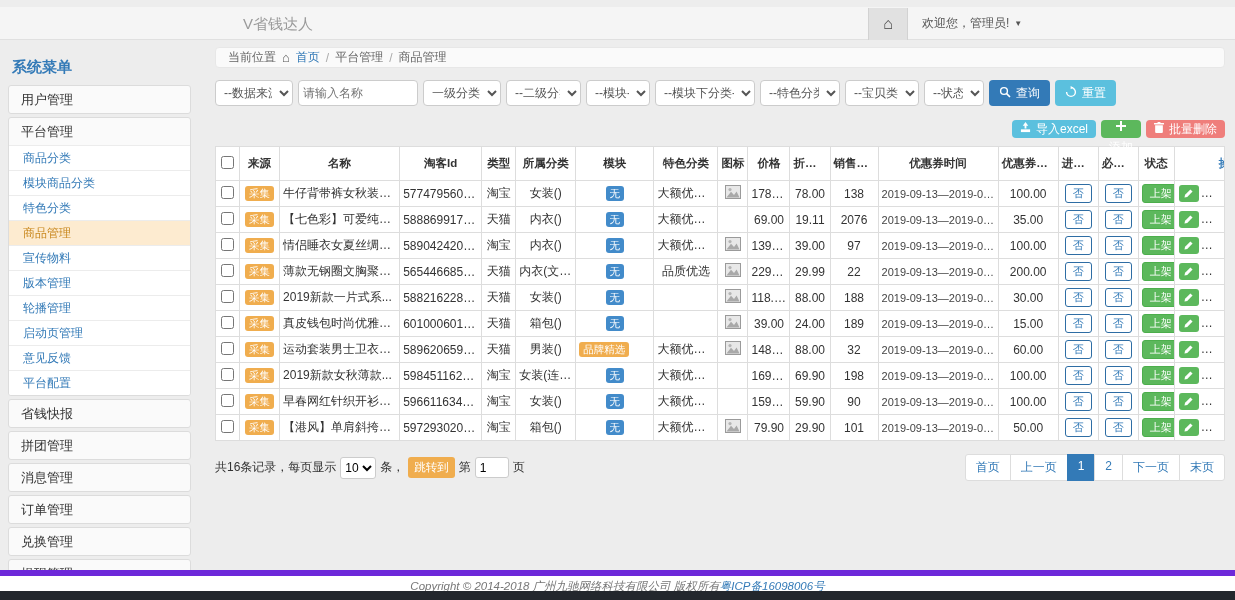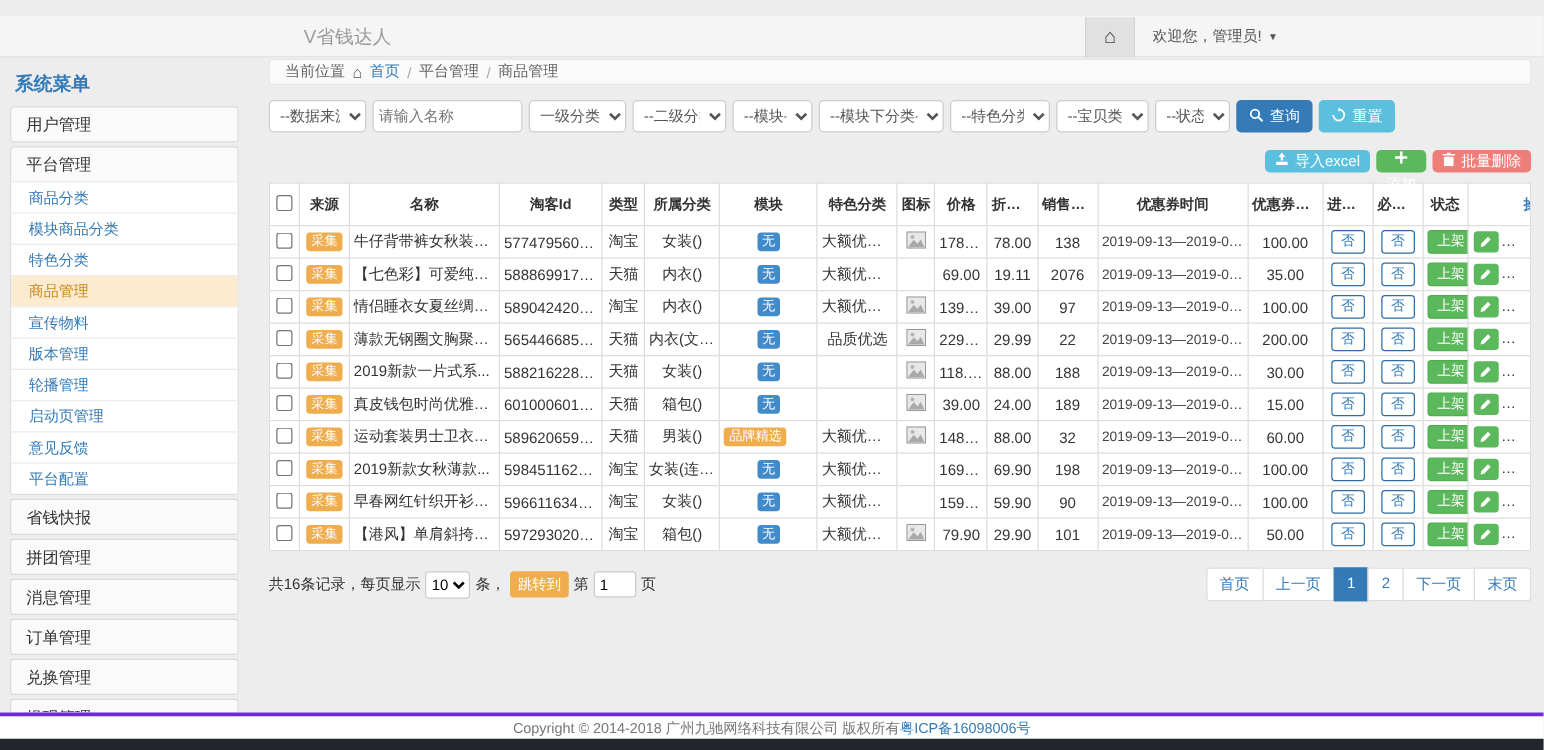--- a/index.html
+++ b/index.html
@@ -4,21 +4,21 @@
 <style>
   * { box-sizing: border-box; margin: 0; padding: 0; }
   html,body { width:1235px; height:600px; }
   body {
     position: relative; overflow: hidden;
     background: #ededed;
     font-family: "Liberation Sans", "DejaVu Sans", sans-serif;
     font-size: 12px; color: #333;
   }
   
-  .topbar { position:absolute; top:13px; left:0; right:0; height:33px; background:#f5f5f5; border-bottom:1px solid #e0e0e0; }
+  .topbar { position:absolute; top:7px; left:0; right:0; height:33px; background:#f5f5f5; border-bottom:1px solid #e0e0e0; }
   .topbar-title { position:absolute; left:243px; top:0; line-height:33px; font-size:15px; color:#9a9a9a; }
   .topbar-right { position:absolute; left:868px; top:0; height:33px; display:flex; align-items:center; }
   .home-btn { width:40px; height:32px; background:#e1e1e1; border-left:1px solid #d2d2d2; border-right:1px solid #d2d2d2; display:flex; align-items:center; justify-content:center; font-size:16px; color:#444; cursor:pointer; }
   .welcome { margin-left:14px; color:#555; cursor:pointer; display:flex; align-items:center; }
   .caret { font-size:8px; color:#555; margin-left:5px; }
   
   .sidebar { position:absolute; top:48px; left:8px; width:183px; bottom:30px; overflow:hidden; }
   .side-heading { color:#337ab7; font-size:15px; font-weight:bold; margin:10px 2px 8px 4px; }
   .side-group { border:1px solid #dcdcdc; border-radius:3px; background:#fafafa; margin-bottom:3px; overflow:hidden; }
   .side-group-header { height:27px; line-height:27px; padding-left:12px; font-size:13px; color:#333; cursor:pointer; }
@@ -62,21 +62,21 @@
   .page-summary { display:flex; align-items:center; gap:4px; color:#333; }
   .pp-select { height:22px; border:1px solid #ccc; border-radius:3px; background:#fff; font-family:inherit; font-size:12px; }
   .btn-jump { background:#f0ad4e; color:#fff; border:none; border-radius:3px; height:21px; padding:0 6px; font-size:11.5px; cursor:pointer; font-family:inherit; }
   .page-input { width:34px; height:21px; border:1px solid #ccc; border-radius:3px; padding:0 4px; font-family:inherit; font-size:12px; }
   .pager { display:flex; }
   .pager .pg { min-width:20px; text-align:center; padding:4px 10px; border:1px solid #ddd; background:#fff; color:#337ab7; cursor:pointer; margin-left:-1px; font-size:12px; text-decoration:none; }
   .pager .pg:first-child { border-radius:3px 0 0 3px; margin-left:0; }
   .pager .pg:last-child { border-radius:0 3px 3px 0; }
   .pager .pg.active { background:#337ab7; color:#fff; border-color:#337ab7; }
   
-  .footer { position:absolute; left:0; right:0; bottom:0; height:30px; background:#fff; border-top:3px solid #6d28d9; }
+  .footer { position:absolute; left:0; right:0; bottom:0; height:30px; background:#fff; border-top:6px solid #6d28d9;font-style:italic; }
   .footer-text { text-align:center; line-height:20px; color:#777; font-size:11.5px; }
   .icp-link { color:#337ab7; text-decoration:none; cursor:pointer; }
   .footer-bar { position:absolute; bottom:0; left:0; right:0; height:9px; background:#23272d; }
 </style>
 </head>
 <body>
 
 <div class="topbar" data-name="topbar">
   <div class="topbar-title" data-name="app-title">V省钱达人</div>
   <div class="topbar-right" data-name="topbar-right">

